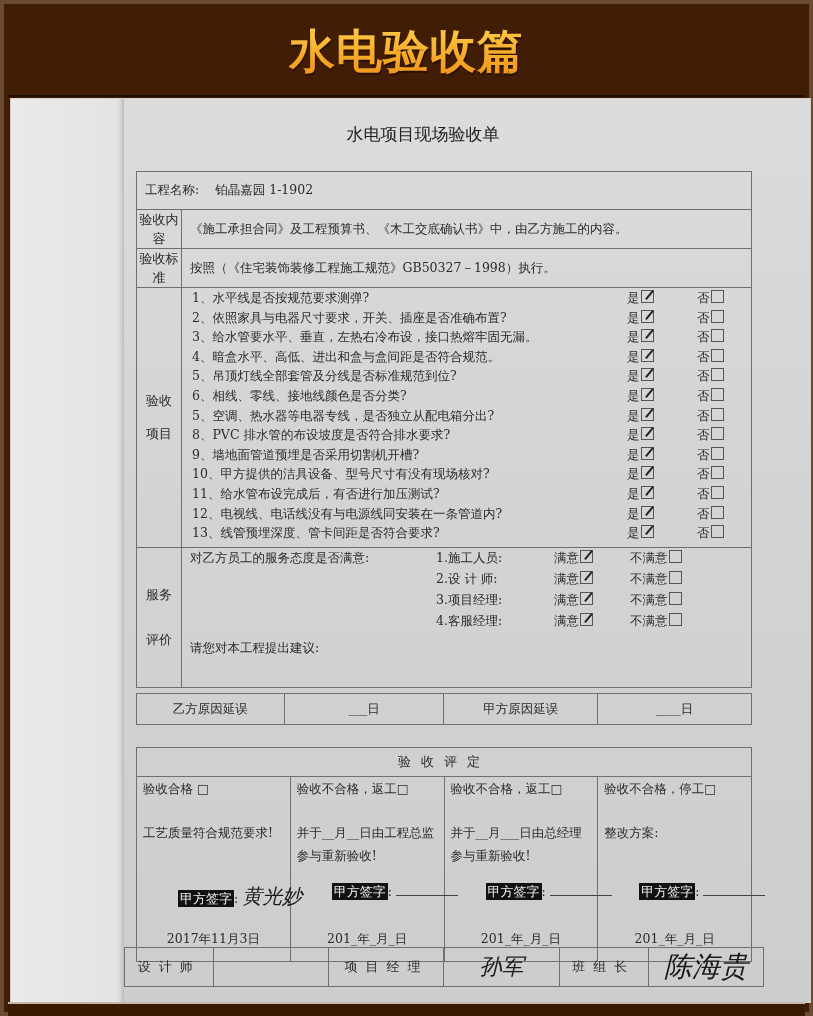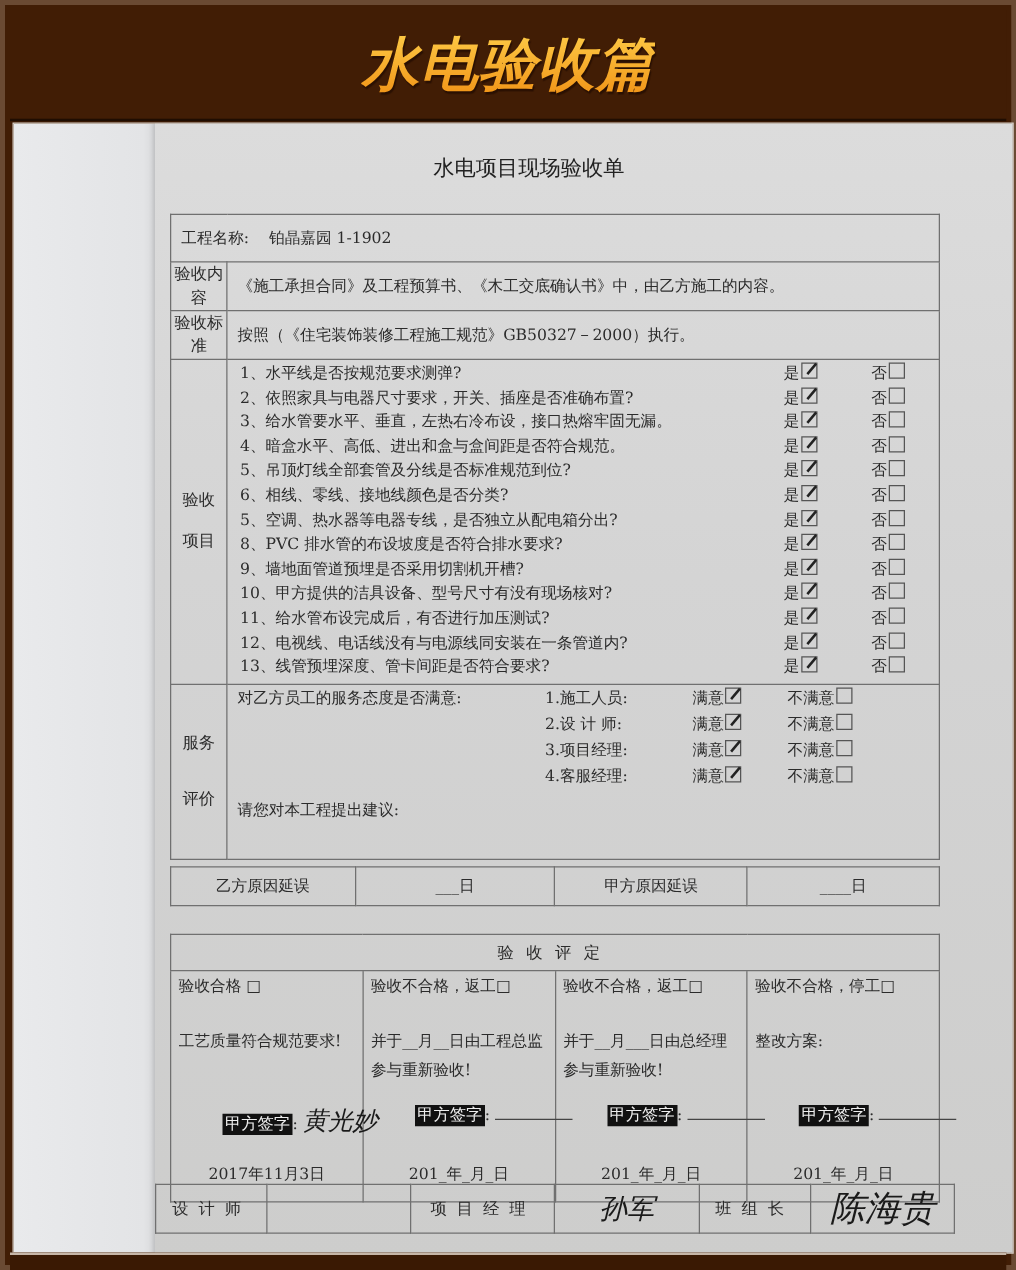--- a/index.html
+++ b/index.html
@@ -23,21 +23,20 @@
   }
   .banner-title {
     font-family:"DejaVu Sans","Liberation Sans",sans-serif;
     font-weight:bold; font-size:46px; letter-spacing:1px;
     color:#f5a623;
     background:linear-gradient(#ffd04a,#ef8d12);
     -webkit-background-clip:text; background-clip:text;
     -webkit-text-fill-color:transparent;
     text-shadow:0 2px 0 rgba(0,0,0,0.0);
     filter:drop-shadow(1px 2px 0 #2a1002);
-    font-style:italic;
   }
   .photo {
     position:absolute; left:6px; top:94px; width:799px; height:903px;
     overflow:hidden;
     background:linear-gradient(90deg,#e9eaec 0%,#e3e4e6 13%,#cfd0d2 15%,#d6d7d9 20%,#cfd0d0 60%,#c9c9c8 100%);
     border:1px solid #d8cfc8;
   }
   .paper {
     position:absolute; left:113px; top:-2px; width:690px; height:910px;
     background:linear-gradient(180deg,#dcdcdc 0%,#d4d4d4 40%,#cdcdcc 100%);
@@ -103,21 +102,21 @@
             <span>工程名称:</span>
             <span style="margin-left:12px">铂晶嘉园 1-1902</span>
           </td>
         </tr>
         <tr style="height:38px">
           <td class="lbl">验收内容</td>
           <td class="cell-text">《施工承担合同》及工程预算书、《木工交底确认书》中，由乙方施工的内容。</td>
         </tr>
         <tr style="height:38px">
           <td class="lbl">验收标准</td>
-          <td class="cell-text">按照（《住宅装饰装修工程施工规范》GB50327－2000）执行。</td>
+          <td class="cell-text">按照（《住宅装饰装修工程施工规范》GB50327－1998）执行。</td>
         </tr>
         <tr>
           <td class="lbl">
             <div>验收</div>
             <div style="margin-top:14px">项目</div>
           </td>
           <td style="padding:2px 0 !important" id="items-list">
                 <div class="check-row">
                   <span class="q">1、水平线是否按规范要求测弹?</span>
                   <span class="yes"><span>是</span><span class="box checked"></span></span>

